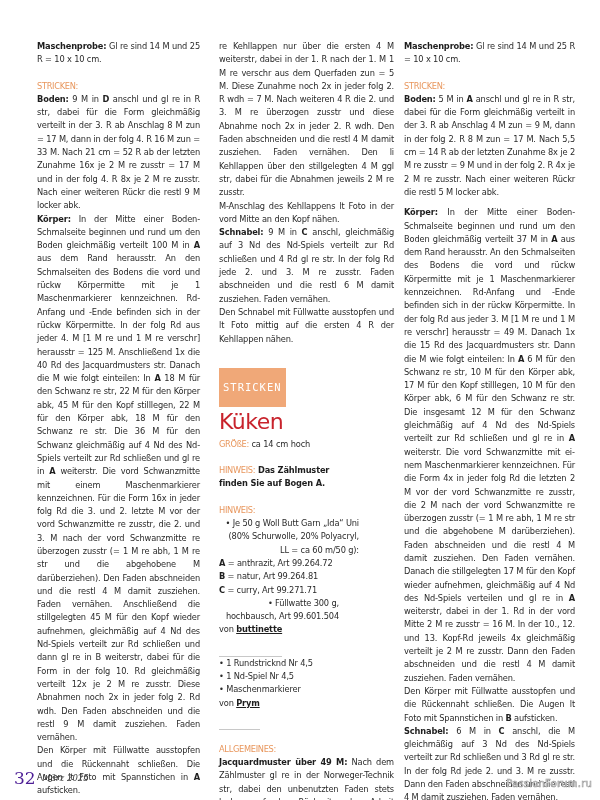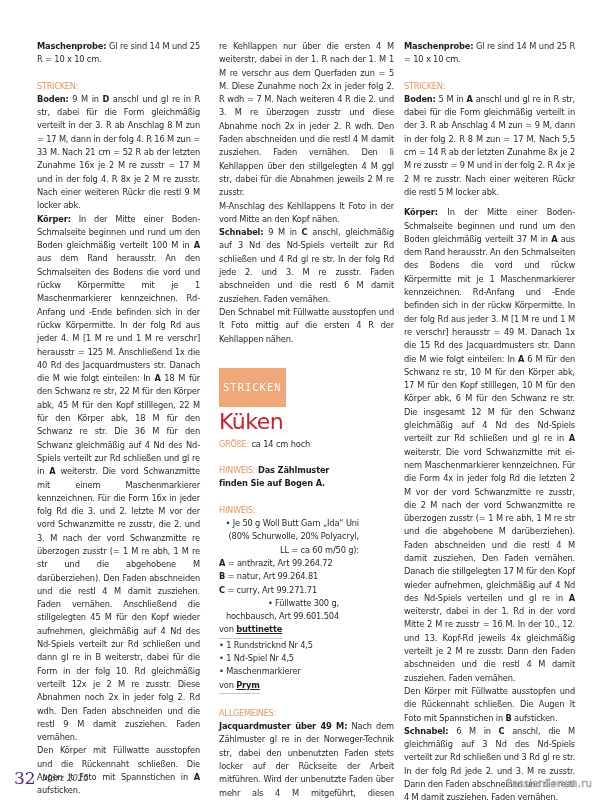--- a/index.html
+++ b/index.html
@@ -43,21 +43,21 @@
     .title {
       color: #c8232c;
       font-size: 22px;
       line-height: 28px;
       font-weight: normal;
       margin: 1px 0 2px 0;
       letter-spacing: -0.5px;
     }
     .bullet::before { content: "• "; }
     .brand { font-weight: bold; text-decoration: underline; color: #1e1e1e; }
-    .vendor { border-bottom: 1px solid #c8c8c8; display: inline-block; padding-bottom: 1px; }
+    .vendor { border-bottom: 1px solid #c8c8c8; display: inline-block; padding-bottom: 19px; }
     #footer-page {
       position: absolute; left: 14px; top: 768px;
       font-family: "DejaVu Serif", serif; font-weight: normal;
       font-size: 17px; color: #4c1d95;
     }
     #footer-date {
       position: absolute; left: 42px; top: 773px;
       font-family: "DejaVu Serif", serif; font-style: italic;
       font-size: 8.5px; color: #3a3a3a;
     }

